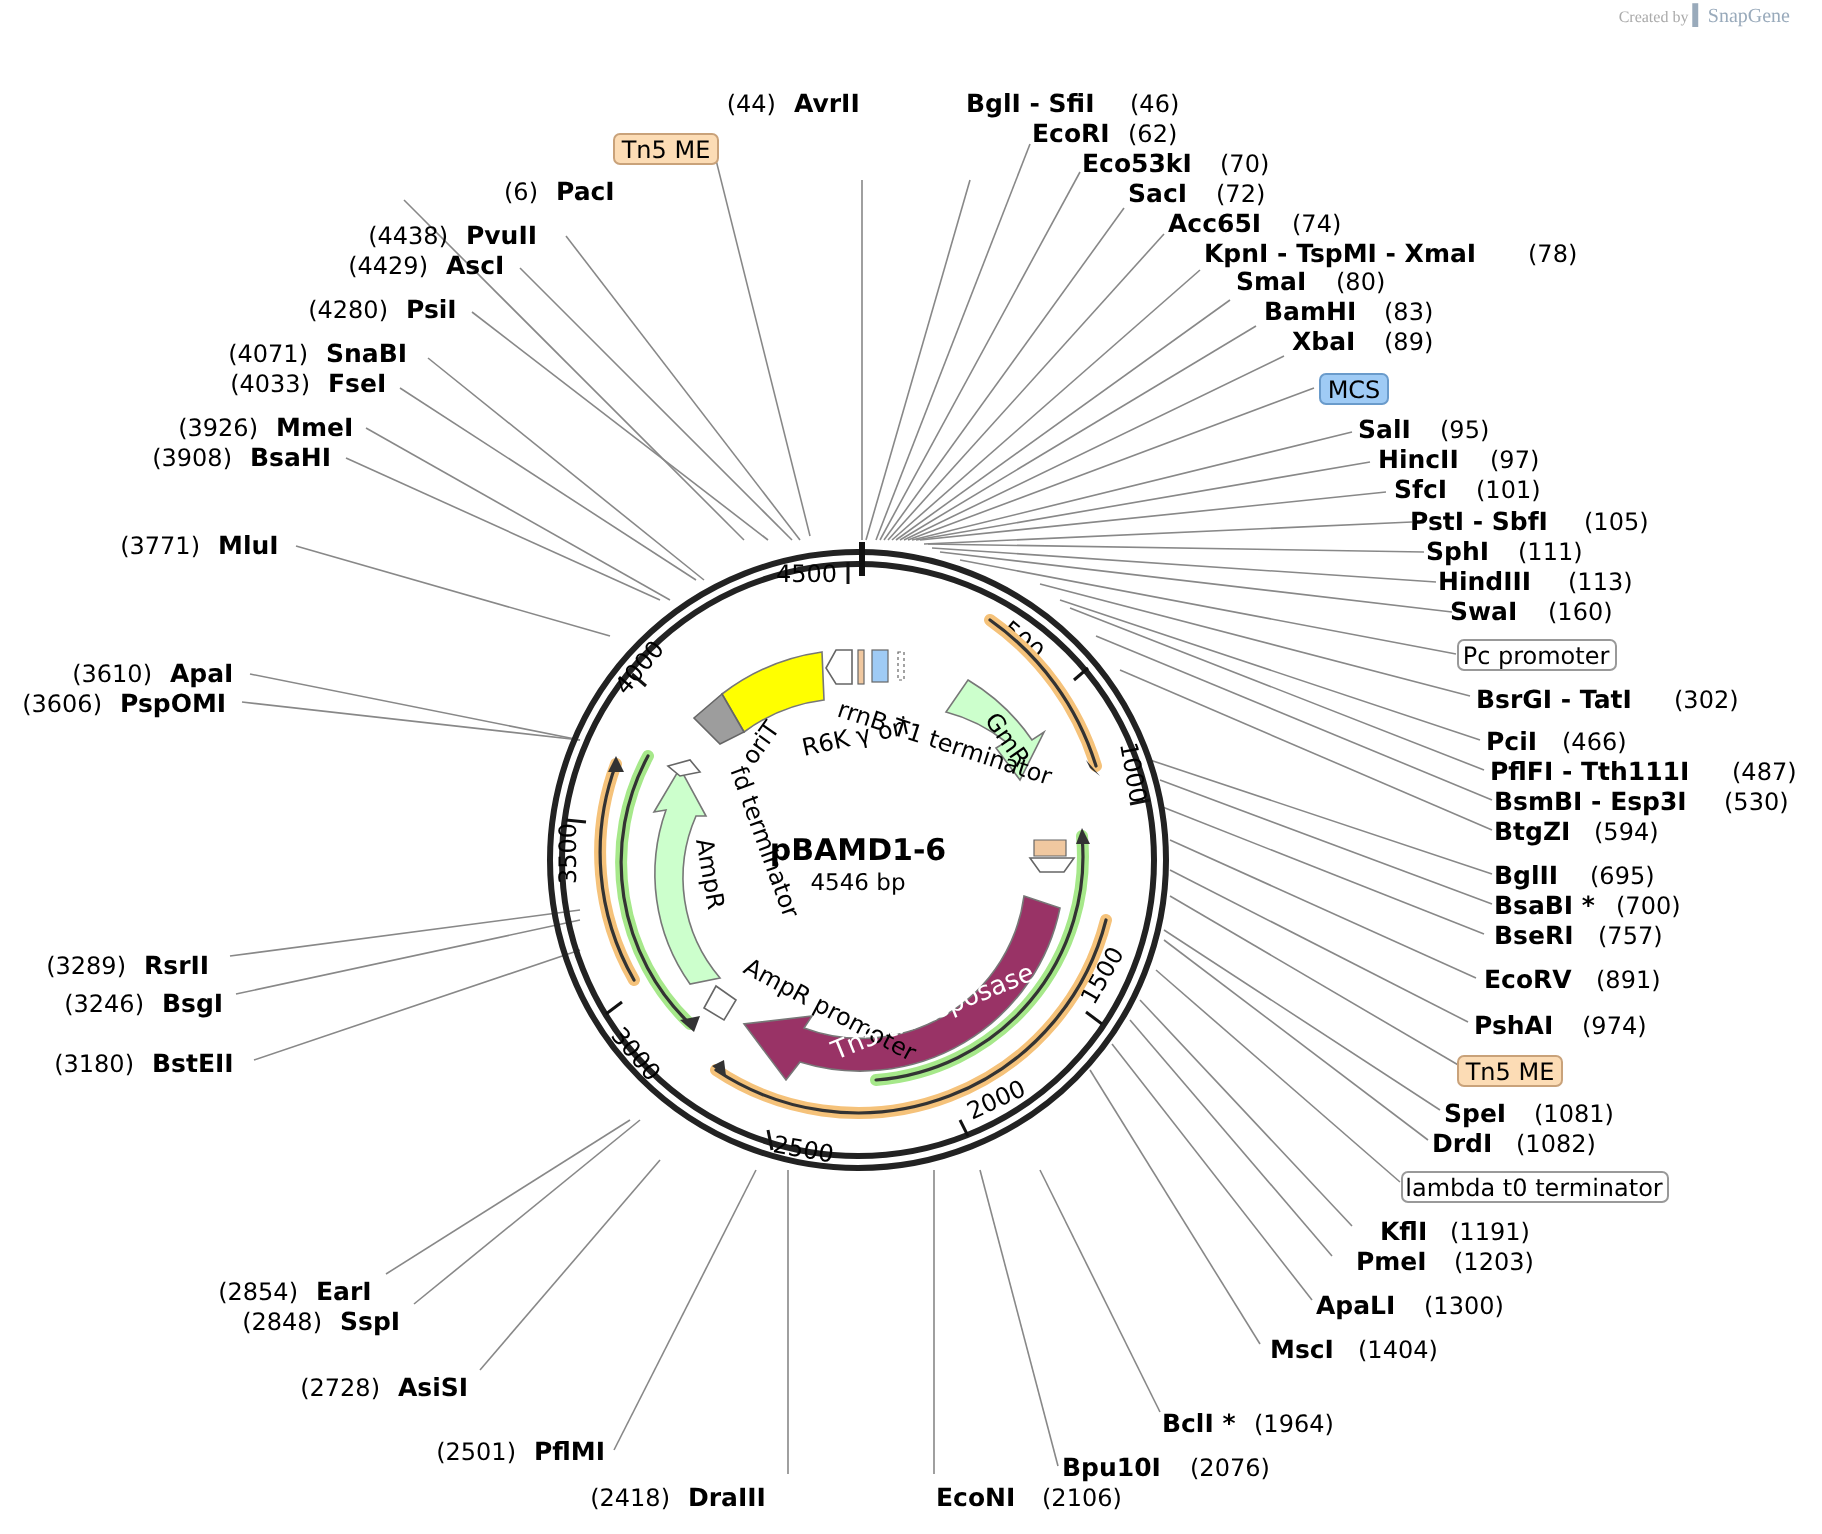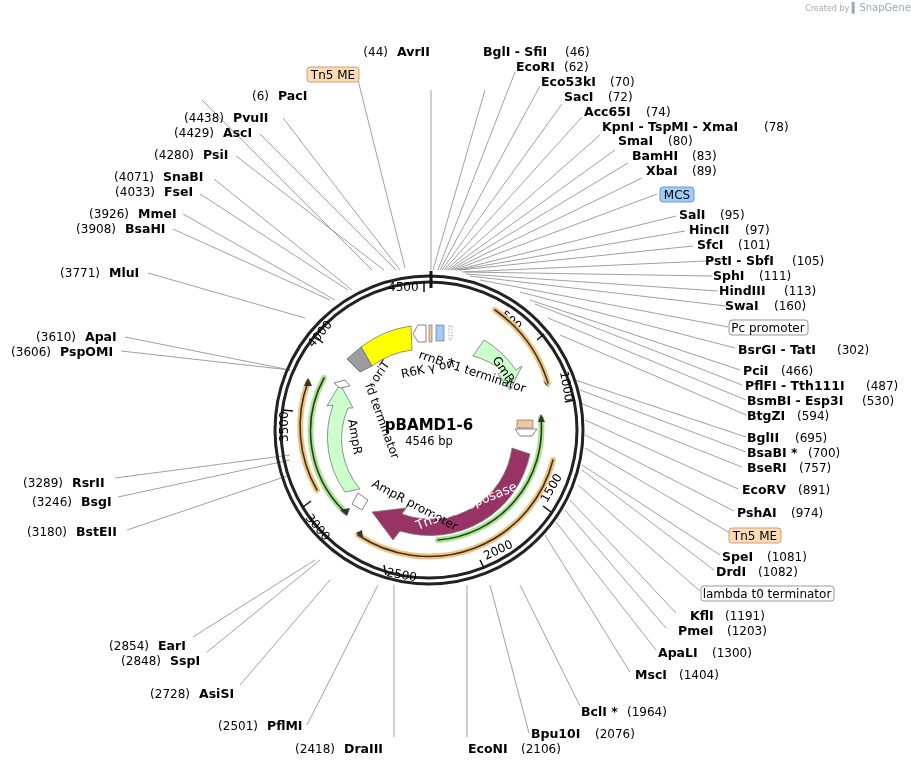--- a/index.html
+++ b/index.html
@@ -2,21 +2,21 @@
 <html><head>
 <meta charset="utf-8">
 <style>
   html,body{margin:0;padding:0;background:#fff;}
   body{width:911px;height:767px;position:relative;overflow:hidden;font-family:"DejaVu Sans","Liberation Sans",sans-serif;}
   #map{position:absolute;left:0;top:0;}
   .lbl{font-size:12px;fill:#000;}
   .enz{font-weight:bold;font-size:12.5px;}
   .pos{font-size:12px;}
   .tick{font-size:12px;}
-  .credit{position:absolute;right:0;top:2px;font-size:8px;color:#aaa;}
+  .credit{position:absolute;right:16px;top:2px;font-size:8px;color:#aaa;font-family:Liberation Serif, serif;}
   .credit b{color:#9ab;font-weight:normal;font-size:10px;}
 </style>
 </head>
 <body>
 
 <svg id="map" width="911" height="767" viewBox="0 0 911 767">
 
   <g stroke="#888" stroke-width="0.8" fill="none">
     <line x1="431" y1="90" x2="431" y2="270"></line>
     <line x1="202" y1="100" x2="372" y2="270"></line>

